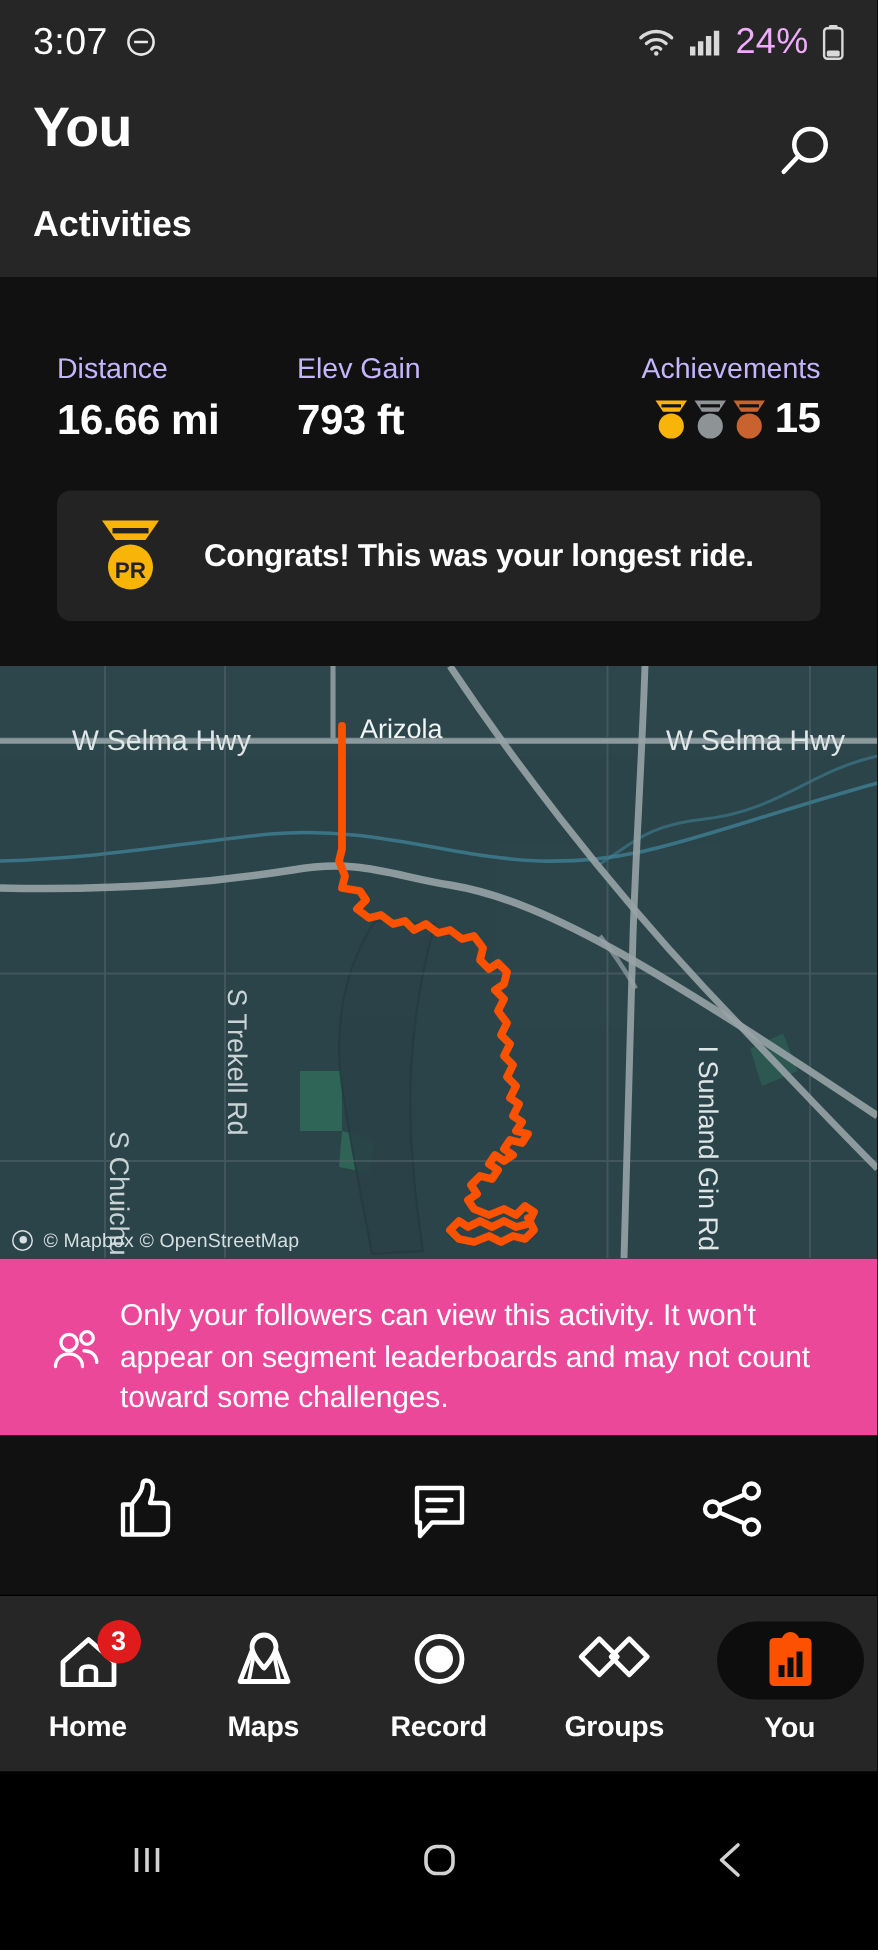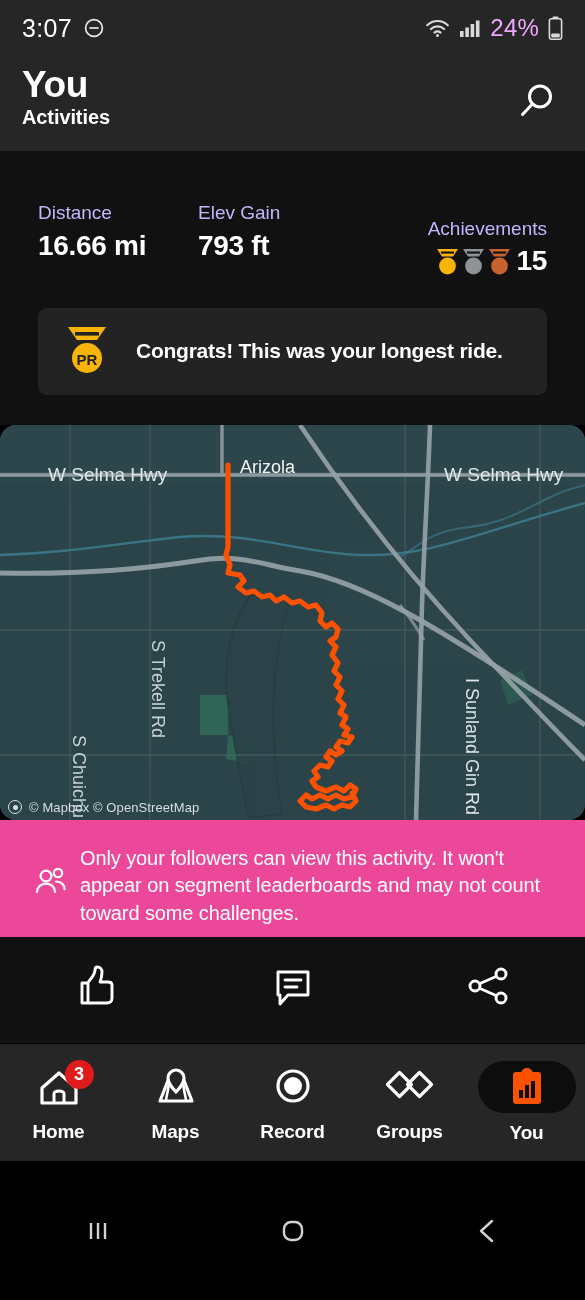--- a/index.html
+++ b/index.html
@@ -21,47 +21,47 @@
   .sb-right { display:flex; align-items:center; gap:9px; }
   .sb-pct { font-size:24px; font-weight:400; color:#f0abfc; letter-spacing:.2px; }
 
   
   .appbar {
     background:#262626; flex:0 0 auto; padding:10px 22px 22px 22px;
     display:flex; align-items:flex-start; justify-content:space-between;
   }
   .titles { display:flex; flex-direction:column; gap:1px; }
   .title-main { font-size:37px; font-weight:bold; line-height:1.05; letter-spacing:-.4px; }
-  .title-sub { font-size:20px; font-weight:bold; line-height:1.15; letter-spacing:-.1px; }
+  .title-sub { font-size:24px; font-weight:bold; line-height:1.15; letter-spacing:-.1px;margin-top:30px; }
   .search-btn { margin-top:12px; margin-right:4px; cursor:pointer; }
 
   
   .card { background:#111; flex:0 0 auto; padding:26px 38px 0 38px; }
   .act-title { font-size:31px; font-weight:bold; letter-spacing:-.5px; line-height:1.1; }
   .stats { display:flex; align-items:flex-start; margin-top:25px; }
   .stat { display:flex; flex-direction:column; }
   .stat-d { width:160px; }
   .stat-e { width:auto; }
-  .stat-a { margin-left:auto; text-align:right;margin-top:16px; }
+  .stat-a { margin-left:auto; text-align:right; }
   .stat-label { font-size:19px; font-weight:400; color:#c4b5fd; line-height:1.2; }
   .stat-value { font-size:28px; font-weight:bold; margin-top:6px; letter-spacing:-.3px; line-height:1.1; }
   .medals { display:flex; align-items:center; margin-top:4px; justify-content:flex-end; }
   .medal { width:27px; height:30px; margin-right:-1px; }
   .ach-count { font-size:28px; font-weight:bold; margin-left:4px; letter-spacing:-.3px; }
 
   
   .pr-banner {
     margin:31px 0 0 0; background:#232323; border-radius:9px;
     height:87px; display:flex; align-items:center; padding:0 26px; gap:26px;
   }
   .pr-text { font-size:21px; font-weight:bold; letter-spacing:-.25px; }
   .card-bottom-pad { height:30px; }
 
   
-  .map { position:relative; width:585px; height:395px; flex:0 0 auto; overflow:hidden; background:#2b444a;border-radius:16px; }
+  .map { position:relative; width:585px; height:395px; flex:0 0 auto; overflow:hidden; background:#2b444a; }
   .map svg { display:block; }
   .map-attr {
     position:absolute; left:8px; bottom:5px; display:flex; align-items:center; gap:7px;
     font-size:13px; color:#d6dedf; letter-spacing:.1px;
   }
   .attr-dot { width:14px; height:14px; border-radius:50%; border:1.6px solid #d6dedf; display:flex; align-items:center; justify-content:center; }
   .attr-dot i { width:5px; height:5px; background:#d6dedf; border-radius:50%; display:block; }
 
   
   .privacy { background:#ec4899; display:flex; gap:8px; padding:25px 30px 10px 32px; flex:0 0 auto; }

